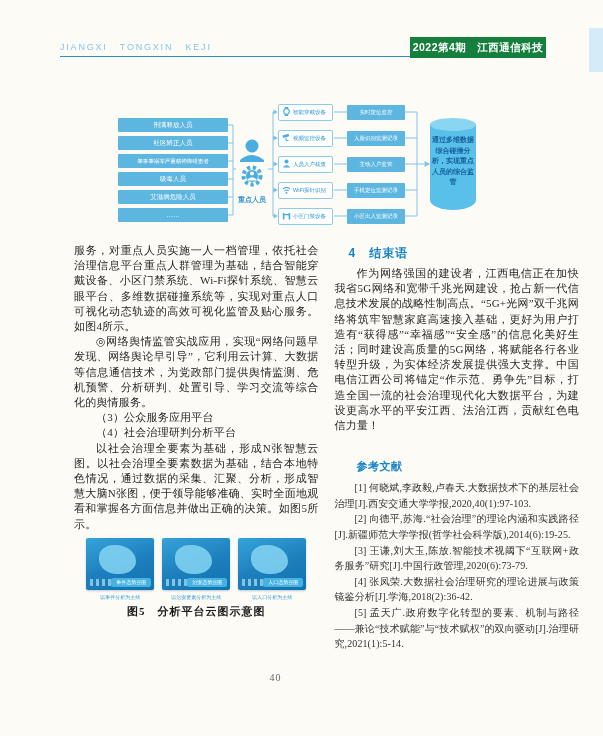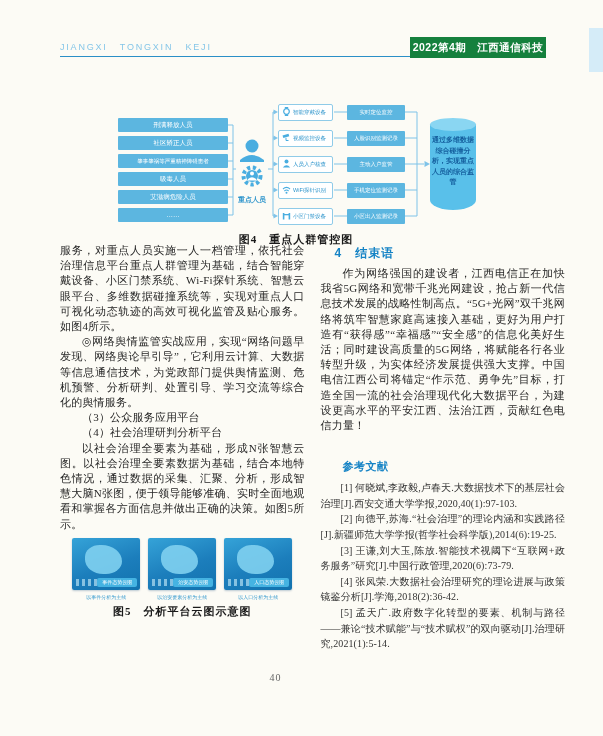--- a/index.html
+++ b/index.html
@@ -57,21 +57,21 @@
     position:absolute; top:17px; left:2px; right:2px;
     color:#155f9e; font-size:7px; font-weight:bold; text-align:center; line-height:1.5;
     font-family:"Liberation Sans",sans-serif;
   }
   .fig-caption {
     text-align:center; font-weight:bold; font-size:11px; color:#1a1a1a;
     margin-top:4px; letter-spacing:1px;
   }
 
   
-  .columns { position:absolute; top:243px; left:60px; width:505px; display:flex; gap:16px; }
+  .columns { position:absolute; top:243px; left:74px; width:505px; display:flex; gap:16px; }
   .col { width:247.5px; }
   .col p { font-size:11px; line-height:15.2px; text-align:justify; letter-spacing:0.2px; }
   .col p.indent { text-indent:2em; }
   .sec-heading {
     font-family:"Liberation Sans",sans-serif; font-weight:bold;
     color:#1583c5; font-size:12px; padding-left:14px; margin:2px 0 4px 0; letter-spacing:1px;
   }
   .refs-heading {
     font-family:"Liberation Sans",sans-serif; font-weight:bold;
     color:#1583c5; font-size:11px; padding-left:22px; margin:26px 0 6px 0; letter-spacing:0.5px;
@@ -206,21 +206,20 @@
     <div class="fbox record-box" style="top:58.5px">主动入户监管</div>
     <div class="fbox record-box" style="top:84.5px">手机定位监测记录</div>
     <div class="fbox record-box" style="top:110.5px">小区出入监测记录</div>
 
     <div class="cylinder">
       <div class="cyl-body"></div>
       <div class="cyl-top"></div>
       <div class="cyl-text">通过多维数据综合碰撞分析，实现重点人员的综合监管</div>
     </div>
   </div>
-  <div class="fig-caption">图4　重点人群管控图</div>
 </div>
 
 <div class="columns">
 
   <div class="col">
     <p>服务，对重点人员实施一人一档管理，依托社会治理信息平台重点人群管理为基础，结合智能穿戴设备、小区门禁系统、Wi-Fi探针系统、智慧云眼平台、多维数据碰撞系统等，实现对重点人口可视化动态轨迹的高效可视化监管及贴心服务。如图4所示。</p>
     <p class="indent">◎网络舆情监管实战应用，实现“网络问题早发现、网络舆论早引导”，它利用云计算、大数据等信息通信技术，为党政部门提供舆情监测、危机预警、分析研判、处置引导、学习交流等综合化的舆情服务。</p>
     <p class="indent">（3）公众服务应用平台</p>
     <p class="indent">（4）社会治理研判分析平台</p>
     <p class="indent">以社会治理全要素为基础，形成N张智慧云图。以社会治理全要素数据为基础，结合本地特色情况，通过数据的采集、汇聚、分析，形成智慧大脑N张图，便于领导能够准确、实时全面地观看和掌握各方面信息并做出正确的决策。如图5所示。</p>

